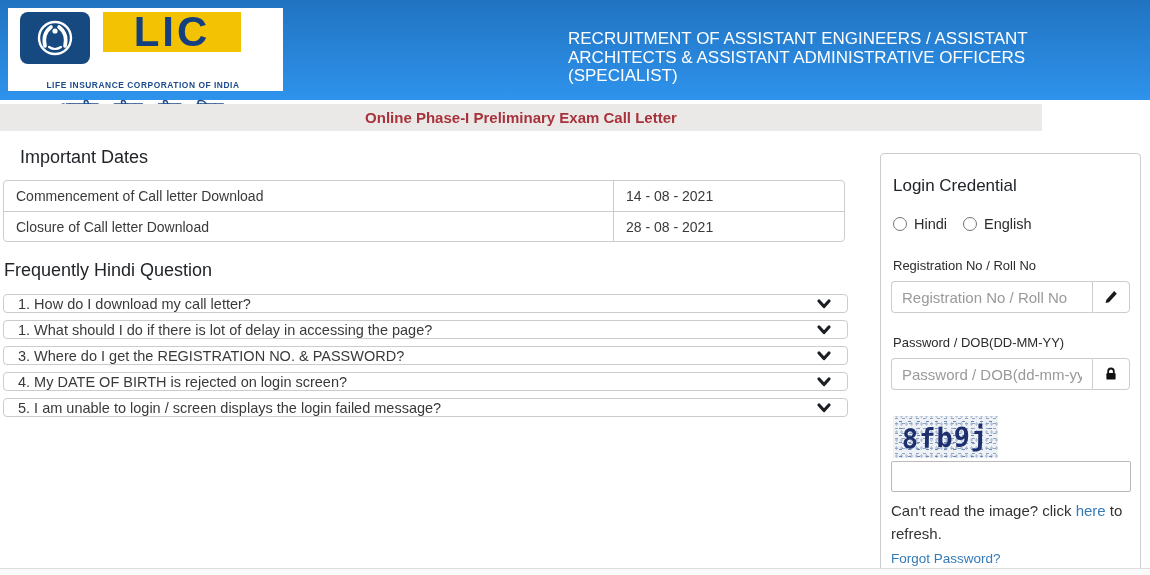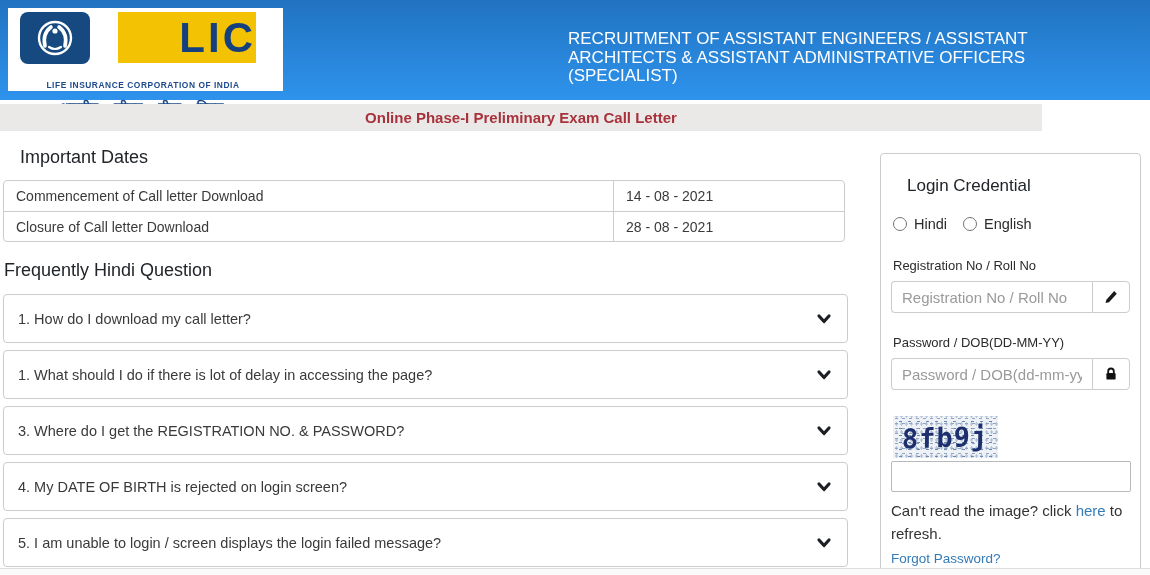--- a/index.html
+++ b/index.html
@@ -5,22 +5,22 @@
   * { margin:0; padding:0; box-sizing:border-box; }
   html,body { width:1150px; height:575px; overflow:hidden; background:#fff;
     font-family:"Liberation Sans", sans-serif; position:relative; }
 
   
   .header { position:absolute; left:0; top:0; width:1150px; height:100px;
     background:linear-gradient(180deg,#2173c1 0%, #2e93ec 100%); }
   .logo-box { position:absolute; left:8px; top:8px; width:275px; height:83px; background:#fff; }
   .logo-emblem { position:absolute; left:12px; top:4px; width:70px; height:52px;
     background:#15497f; border-radius:8px; display:flex; align-items:center; justify-content:center; }
-  .logo-lic { position:absolute; left:110px; top:4px; width:138px; height:51px; background:#f3c303;
-    display:flex; align-items:center; justify-content:flex-end; }
+  .logo-lic { position:absolute; left:95px; top:4px; width:138px; height:40px; background:#f3c303;
+    display:flex; align-items:center; justify-content:center; }
   .logo-lic span { color:#15407f; font-weight:bold; font-size:42px; letter-spacing:3px; line-height:1; }
   .logo-hindi { position:absolute; left:8px; top:55px; width:252px; text-align:center;
     color:#1a4a8c; font-weight:bold; font-size:13.5px; word-spacing:12px; white-space:nowrap;margin-top:35px; }
   .logo-eng { position:absolute; left:10px; top:72px; width:250px; text-align:center;
     color:#1a4a8c; font-weight:bold; font-size:8.4px; letter-spacing:0.55px; white-space:nowrap; }
   .header-title { position:absolute; left:568px; top:30px; width:505px;
     color:#ffffff; font-size:17px; line-height:18.5px; }
 
   
   .banner { position:absolute; left:0; top:104px; width:1042px; height:27px; background:#eae9e7;
@@ -36,29 +36,29 @@
   .dates-table { position:absolute; left:3px; top:180px; width:842px;
     border:1px solid #ccc; border-radius:4px; background:#fff; overflow:hidden; }
   .dates-row { display:flex; height:30px; align-items:stretch; }
   .dates-row + .dates-row { border-top:1px solid #ccc;text-align:right; }
   .dates-cell { display:flex; align-items:center; font-size:14px; color:#3a3a3a; padding:0 12px; }
   .dates-label { flex:1; }
   .dates-value { width:231px; border-left:1px solid #ccc; }
 
   
   .faq-list { position:absolute; left:3px; top:294px; width:845px; }
-  .faq-item { height:49px; margin-bottom:7px; background:#fff; border:1px solid #ccc; border-radius:4px;
+  .faq-item { height:19px; margin-bottom:7px; background:#fff; border:1px solid #ccc; border-radius:4px;
     display:flex; align-items:center; justify-content:space-between; padding:0 14px; cursor:pointer; }
   .faq-item span.q { font-size:14.5px; color:#3a3a3a; }
   .faq-chev { display:flex; align-items:center; }
 
   
   .login-panel { position:absolute; left:880px; top:153px; width:261px; height:450px;
     background:#fff; border:1px solid #ccc; border-radius:4px; padding:10px; }
-  .login-heading { margin:12px 0 0 16px; font-size:17px; font-weight:normal; color:#212529; }
+  .login-heading { margin:12px 0 0 2px; font-size:17px; font-weight:normal; color:#212529; }
   .lang-row { margin:20px 0 0 2px; display:flex; align-items:center; gap:16px; }
   .lang-opt { display:flex; align-items:center; gap:7px; cursor:pointer; }
   .radio { width:14px; height:14px; border:1px solid #757575; border-radius:50%; background:#fff; display:inline-block; }
   .lang-opt span.lbl { font-size:14.5px; color:#2b2b2b; }
   .field-label { font-size:13px; color:#2b2b2b; margin:26px 0 0 2px; }
   .field-label.second { margin-top:22px; }
   .input-group { display:flex; margin-top:8px; height:32px; }
   .input-group input { flex:1; min-width:0; height:32px; border:1px solid #ccc; border-right:none;
     border-radius:4px 0 0 4px; padding:0 10px; font-size:15px; color:#333; outline:none;
     font-family:"Liberation Sans", sans-serif; }

